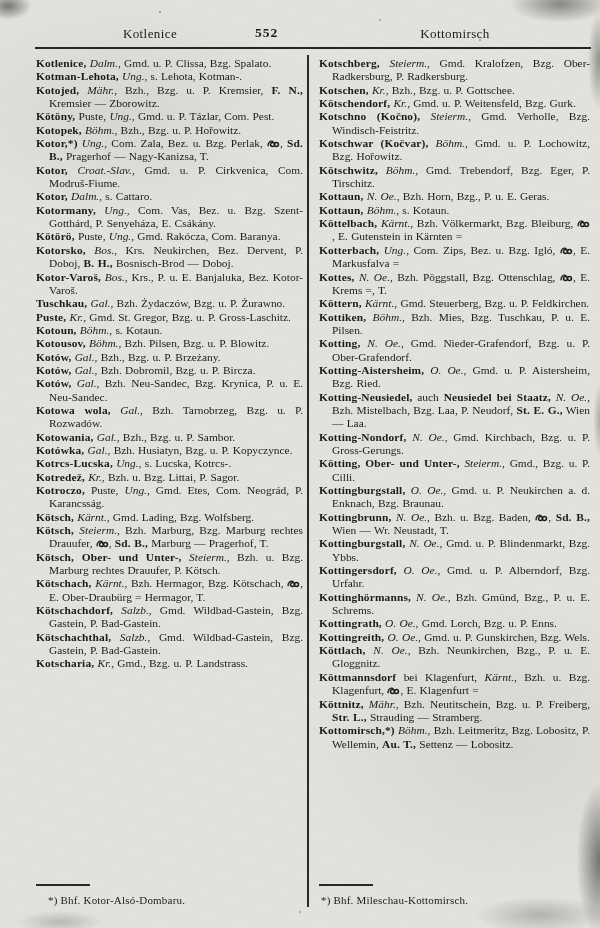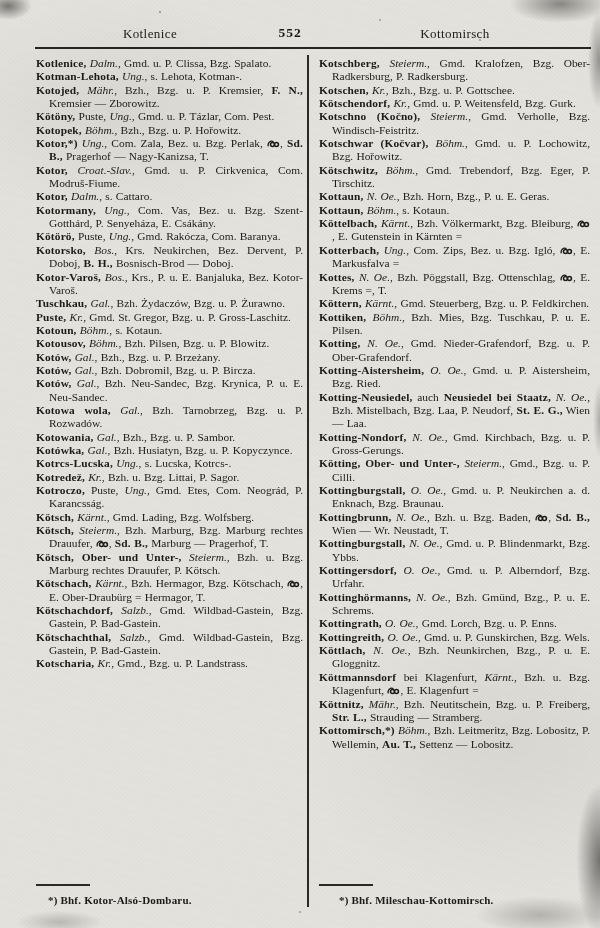--- a/index.html
+++ b/index.html
@@ -24,37 +24,37 @@
       radial-gradient(ellipse 90px 26px at 540px 915px, rgba(40,40,36,0.25), transparent 72%),
       radial-gradient(ellipse 60px 16px at 60px 922px, rgba(40,40,36,0.22), transparent 72%),
       radial-gradient(circle 2px at 160px 12px, rgba(0,0,0,0.5), transparent 80%),
       radial-gradient(circle 2px at 380px 20px, rgba(0,0,0,0.4), transparent 80%),
       radial-gradient(circle 2px at 480px 40px, rgba(0,0,0,0.45), transparent 80%),
       radial-gradient(circle 2px at 300px 912px, rgba(0,0,0,0.4), transparent 80%);
   }
   .header-guide{position:absolute;top:26px;font-size:13px;text-align:center;letter-spacing:0.4px;}
   .hg-left{left:35px;width:230px;}
   .hg-right{left:340px;width:230px;}
-  .page-number{position:absolute;top:25px;left:255px;width:70px;text-align:center;
+  .page-number{position:absolute;top:25px;left:255px;width:70px;
     font-size:13.5px;font-weight:bold;letter-spacing:1px;}
   .header-rule{position:absolute;top:47px;left:35px;width:556px;height:2px;background:#262520;}
   .column{position:absolute;top:57px;}
   .col-left{left:36px;width:267px;}
   .col-right{left:319px;width:271px;}
   .divider{position:absolute;top:55px;left:307px;width:2px;height:852px;background:#2a2925;}
   .entry{margin:0;text-indent:-13px;padding-left:13px;text-align:justify;
     font-size:11.4px;line-height:13.35px;word-spacing:0.4px;}
   .entry b{letter-spacing:0.15px;}
   .sym svg{display:inline-block;vertical-align:-1px;}
   .fn-rule{position:absolute;height:1.5px;background:#2a2925;top:884px;}
   .fnr-left{left:36px;width:54px;}
   .fnr-right{left:319px;width:54px;}
-  .footnote{position:absolute;top:894px;font-size:11px;font-weight:bold;letter-spacing:0.2px;}
+  .footnote{position:absolute;top:894px;font-size:11px;font-weight:normal;letter-spacing:0.2px;}
   .fn-left{left:48px;}
-  .fn-right{left:339px;}
+  .fn-right{left:321px;}
 </style>
 </head>
 <body>
 
 <div class="artifacts"></div>
 
 <div class="header-guide hg-left">Kotlenice</div>
 <div class="page-number">552</div>
 <div class="header-guide hg-right">Kottomirsch</div>
 <div class="header-rule"></div>

